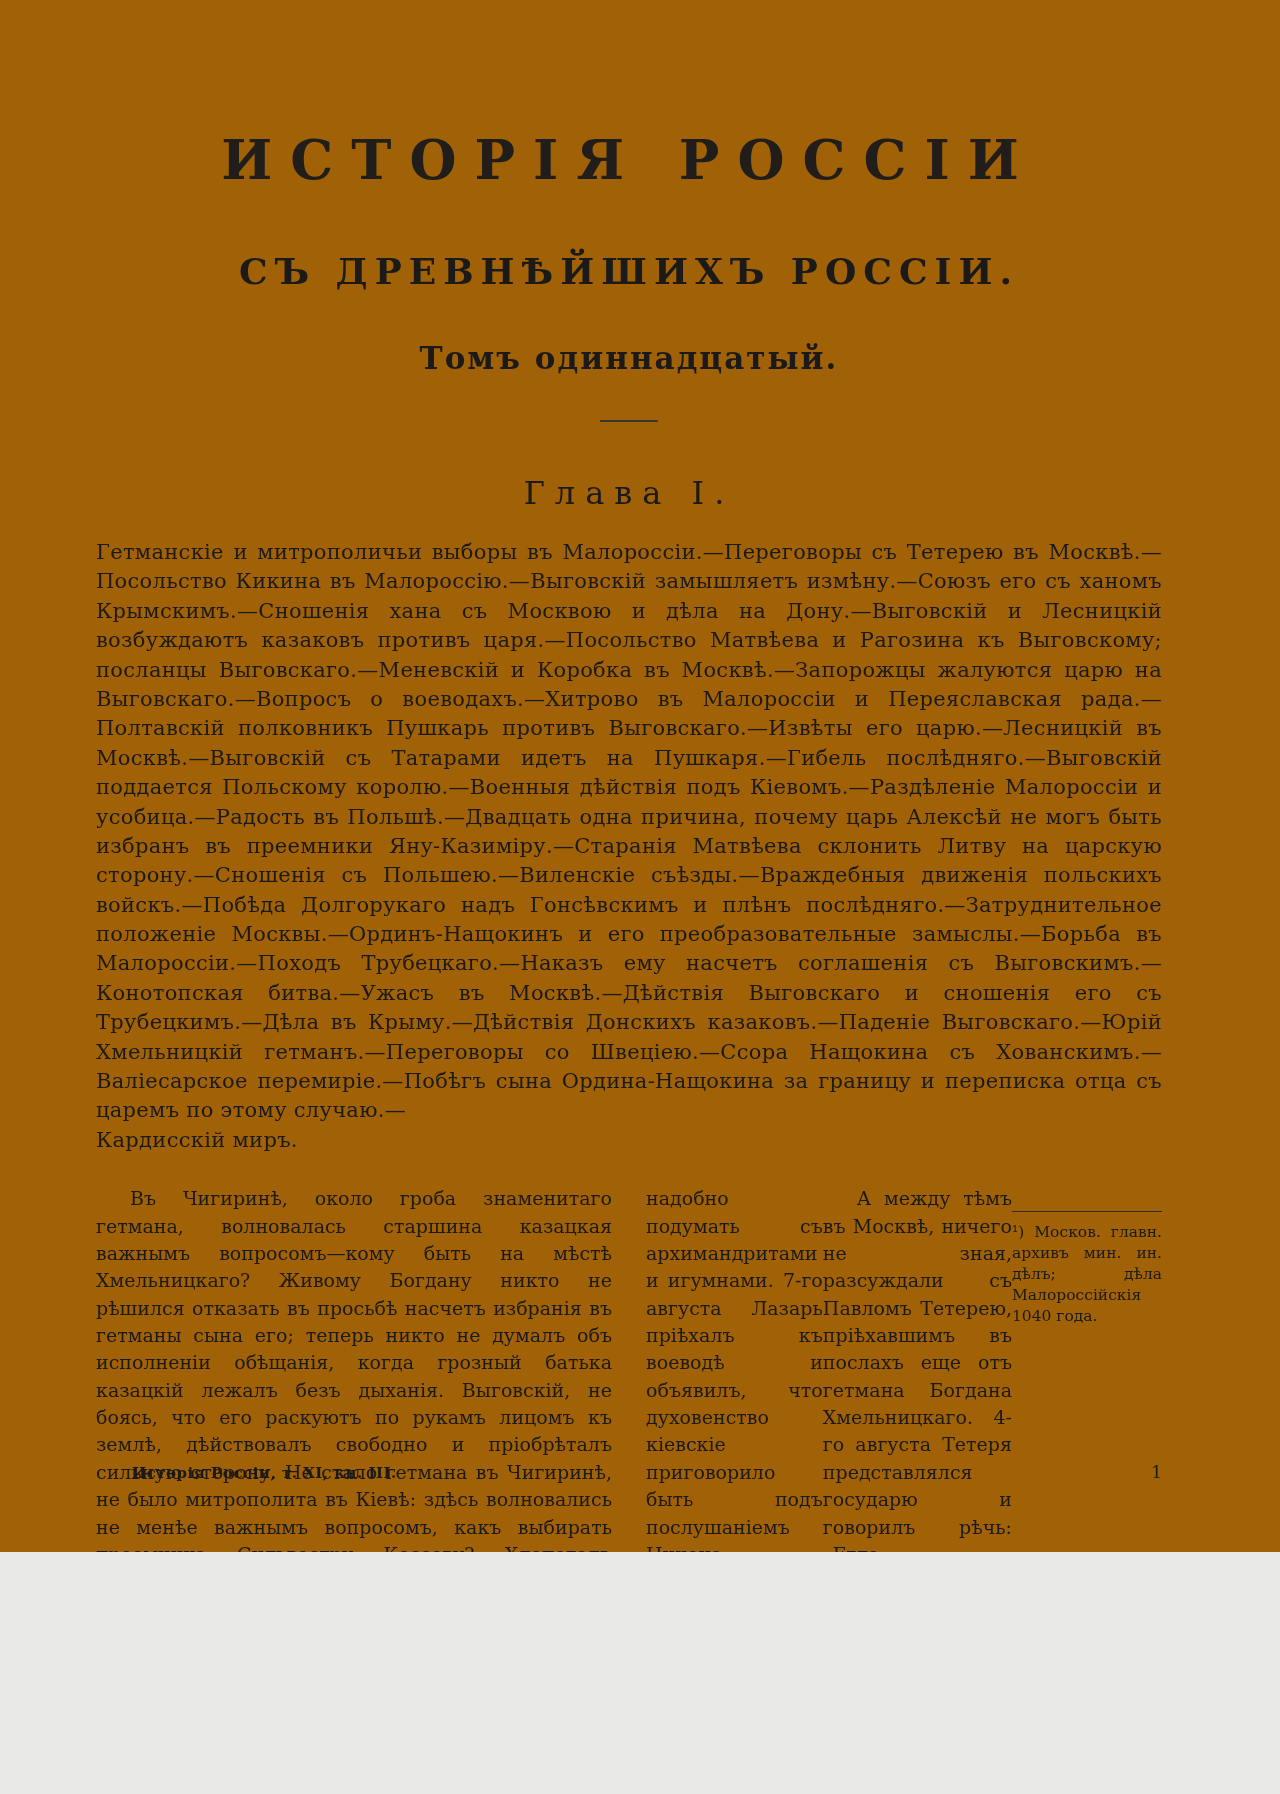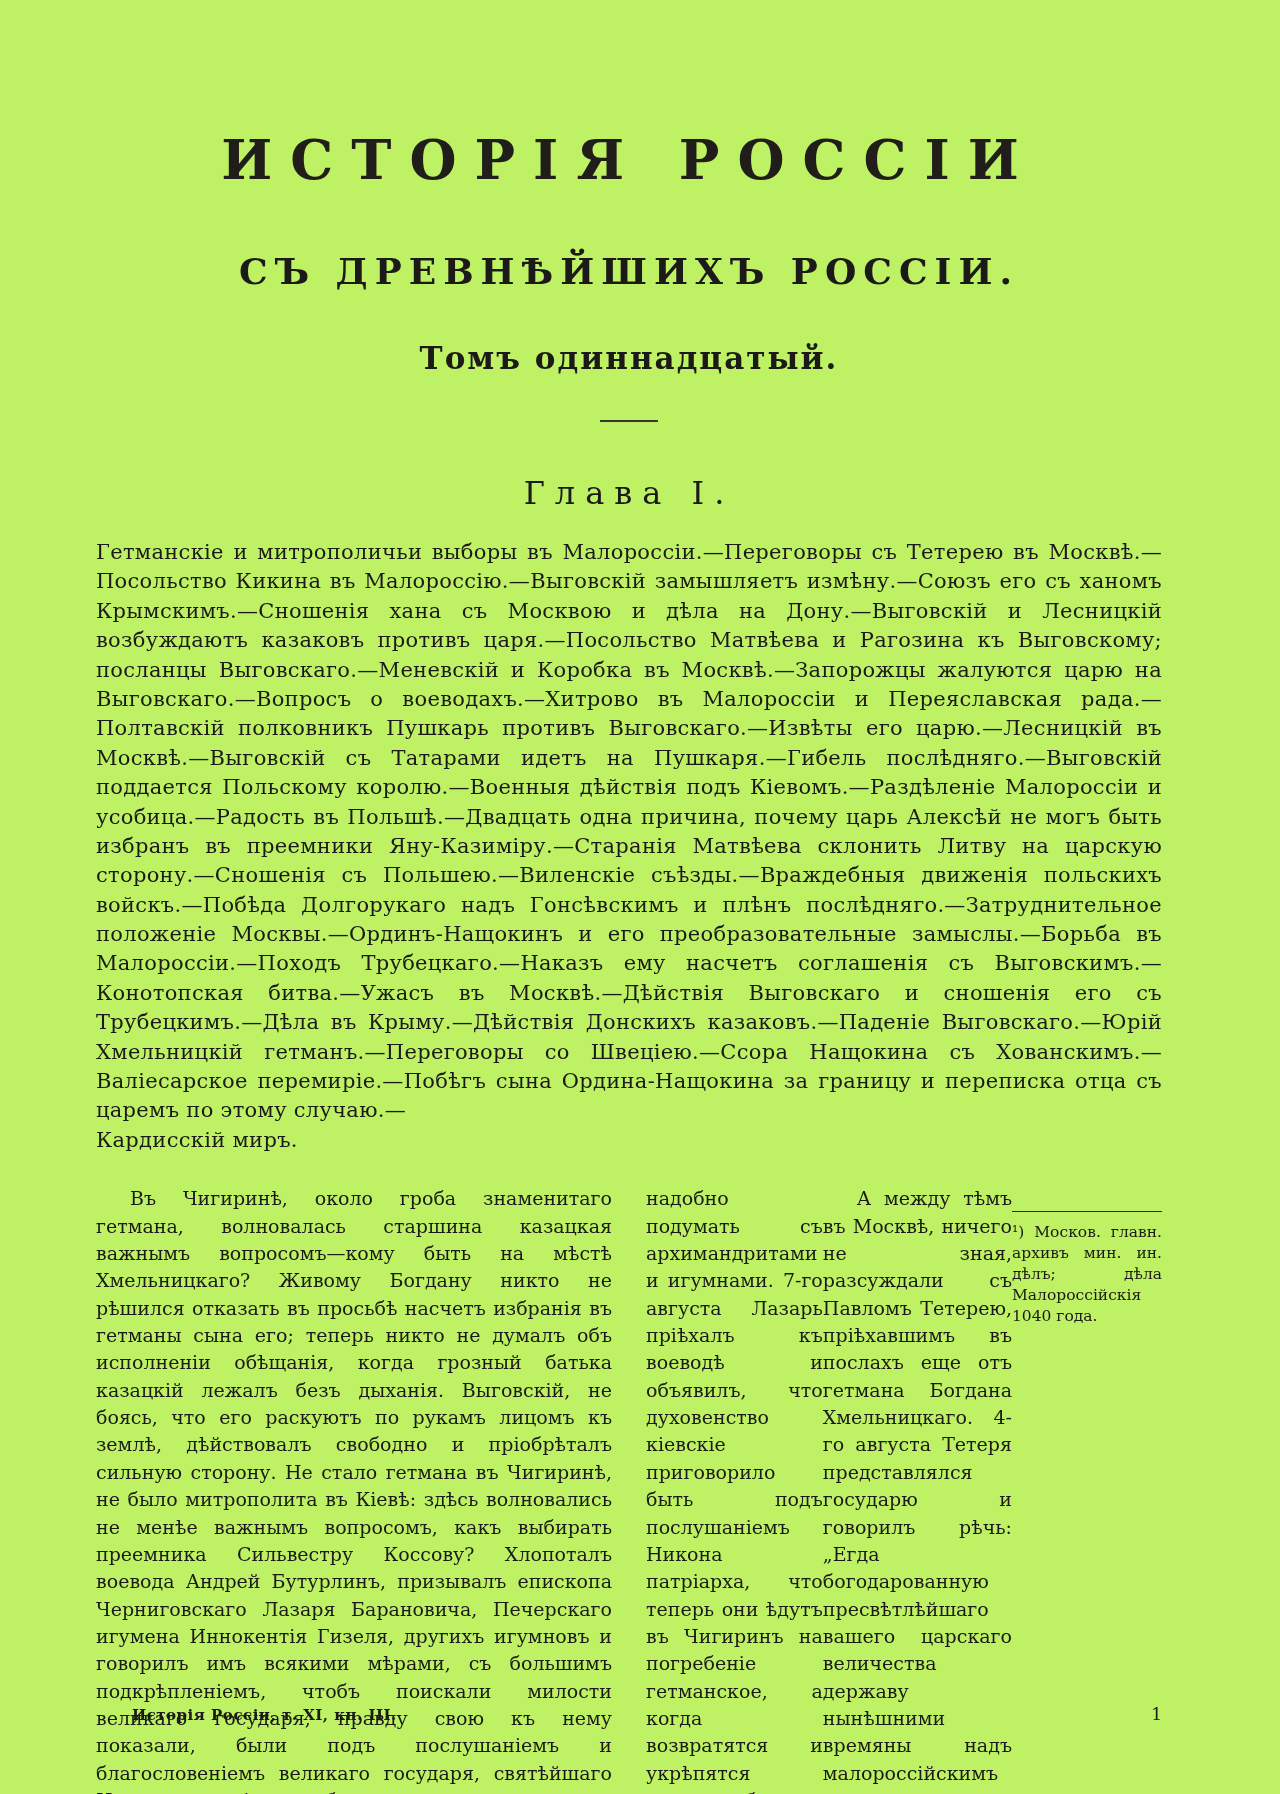--- a/index.html
+++ b/index.html
@@ -2,23 +2,23 @@
 <html><head>
 <meta charset="utf-8">
 <style>
   * { margin: 0; padding: 0; box-sizing: border-box; }
   html, body { background: #e9e9e7; }
   body { font-family: "DejaVu Serif", serif; color: #1c1a18; }
 
   .page {
     position: relative;
     width: 1280px;
-    height: 1794px;
+    height: 1552px;
     margin: 0 auto;
-    background: #bef264;
+    background: #a16207;
     overflow: hidden;
   }
 
   .content {
     padding: 128px 118px 0 96px; 
   }
 
   
   .book-title {
     text-align: center;

